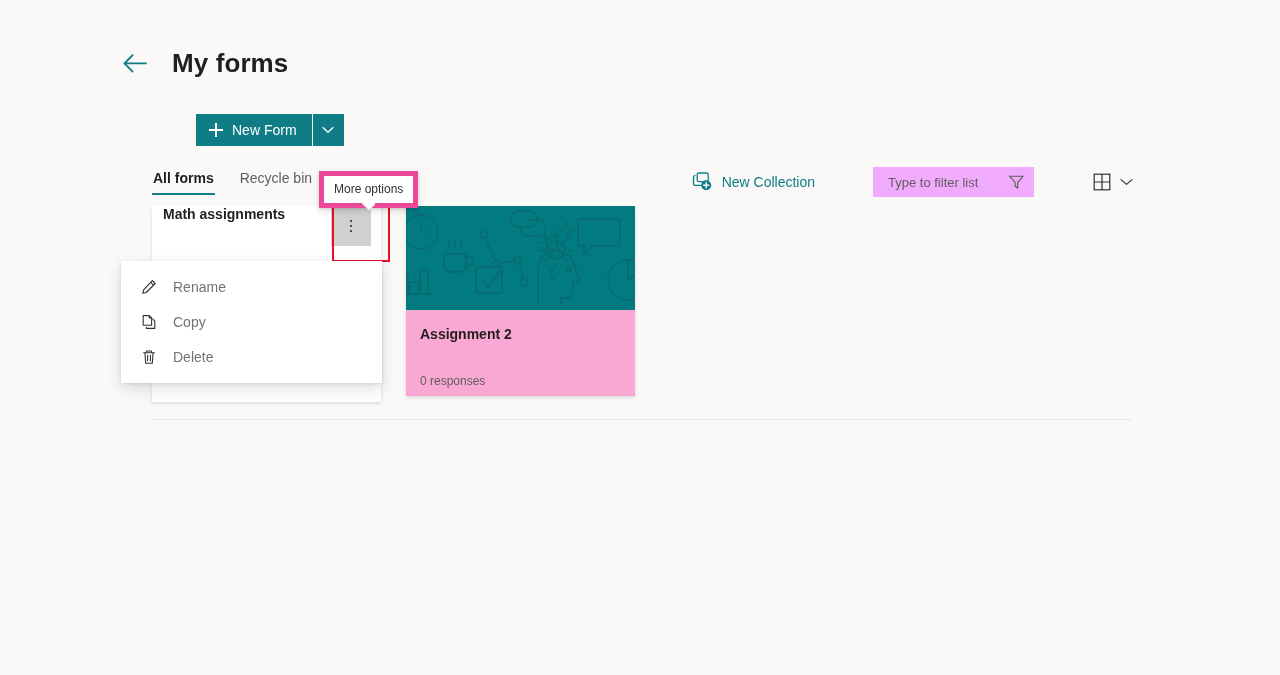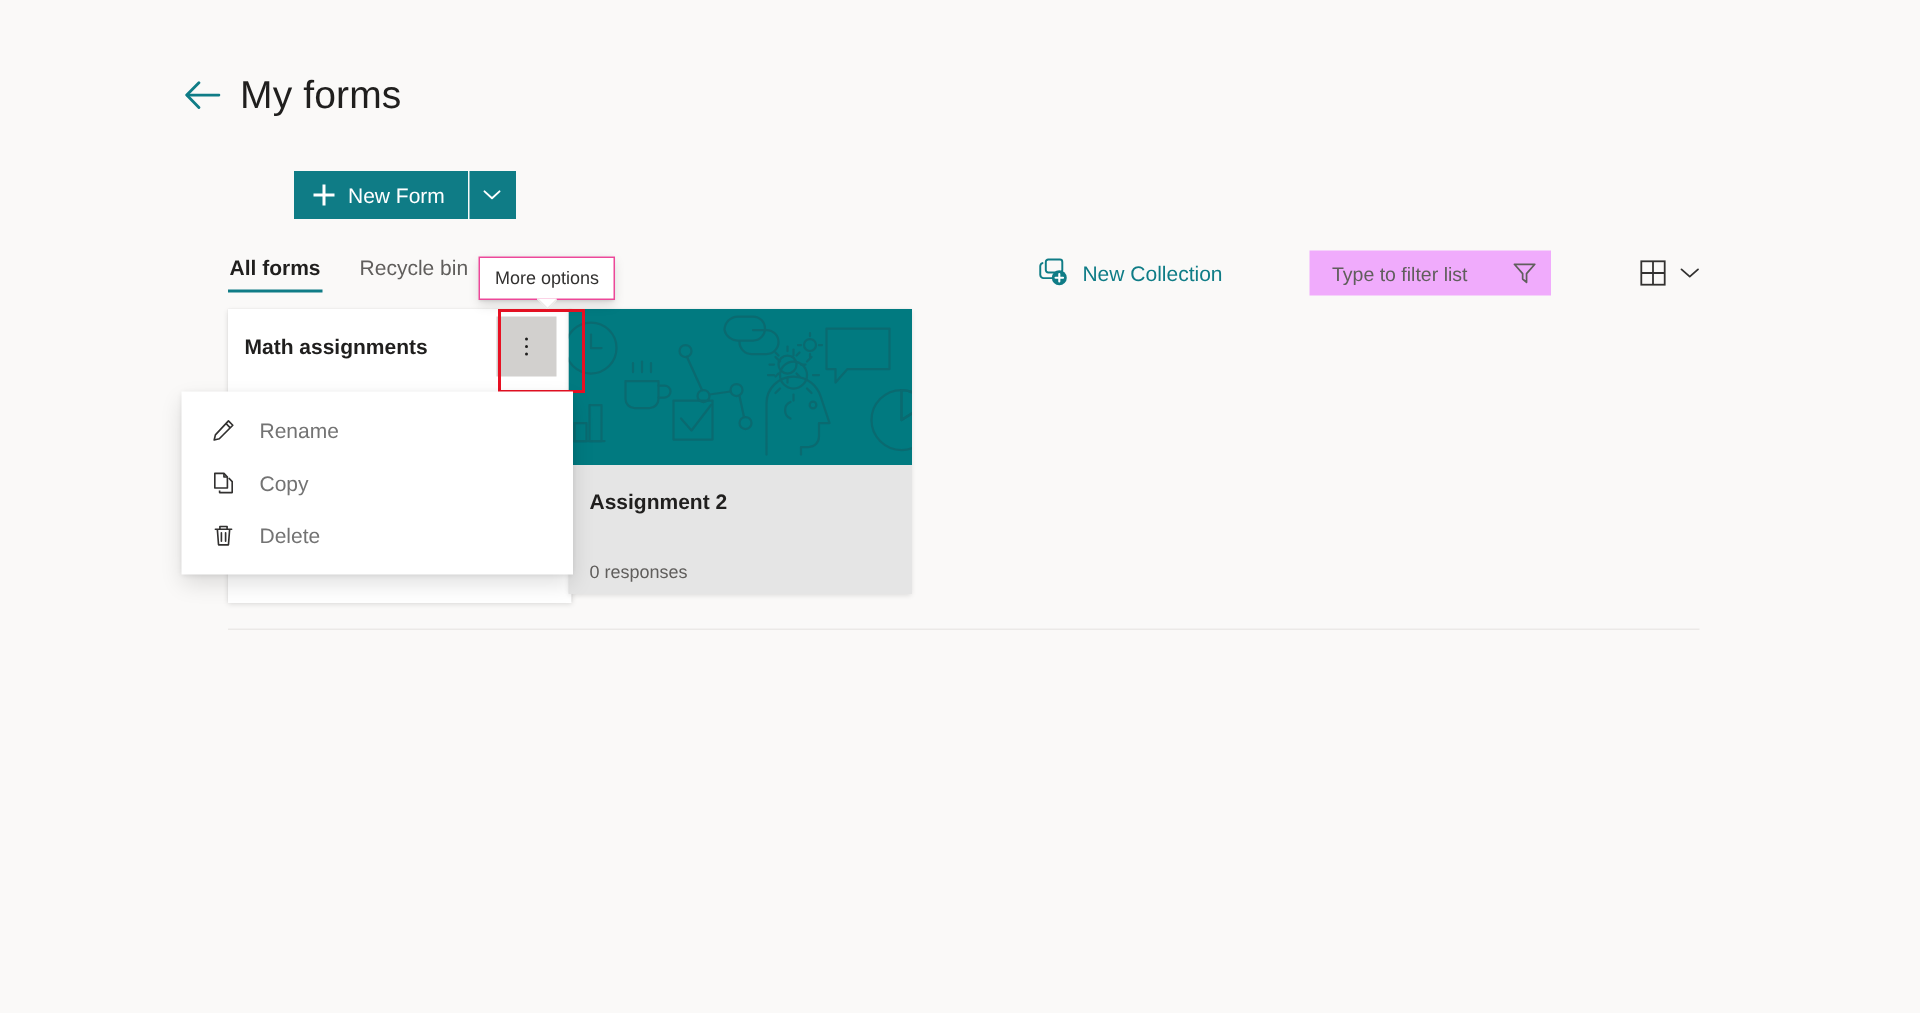--- a/index.html
+++ b/index.html
@@ -12,22 +12,22 @@
   }
   .page { position: relative; width: 1280px; height: 675px; }
 
   
   .header { position: absolute; left: 118px; top: 46px; display: flex; align-items: center; }
   .back-btn {
     width: 34px; height: 34px; display: flex; align-items: center; justify-content: center;
     cursor: pointer; background: none; border: none; padding: 0;
   }
   .page-title {
-    font-size: 26px; color: #201f1e; font-weight: 400;
-    margin-left: 8px; letter-spacing: .1px; white-space: nowrap;
+    font-size: 26px; color: #201f1e; font-weight: 700;
+    margin-left: 20px; letter-spacing: .1px; white-space: nowrap;
   }
 
   
   .newform-wrap { position: absolute; left: 152px; top: 114px; display: flex; height: 32px; margin-left: 44px; }
   .newform-main {
     background: #0f7c86; color: #ffffff; border: none; height: 32px;
     display: flex; align-items: center; gap: 9px; padding: 0 15px 0 13px;
     font-size: 14px; font-family: inherit; cursor: pointer;
   }
   .newform-split {
@@ -73,51 +73,51 @@
 
   
   .divider { position: absolute; left: 152px; top: 419px; width: 981px; height: 1px; background: #ebe9e7; }
 
   
   .collection-tile {
     position: absolute; left: 152px; top: 206px; width: 229px; height: 196px;
     background: #ffffff; box-shadow: 0 0.3px 0.9px rgba(0,0,0,.10), 0 1.6px 3.6px rgba(0,0,0,.13);
   }
   .collection-head {
-    height: 50px; display: flex; align-items: center; justify-content: space-between;
+    height: 50px; display: flex; justify-content: space-between;
     padding-left: 11px; padding-right: 10px;
   }
   .collection-name { font-size: 14px; color: #201f1e; font-weight: 700; white-space: nowrap; }
   .more-options-btn {
     width: 40px; height: 40px; background: #d2d0ce; border: none; cursor: pointer;
     display: flex; align-items: center; justify-content: center; flex-direction: column; gap: 2.5px;
   }
   .more-options-btn i { display: block; width: 2.6px; height: 2.6px; border-radius: 50%; background: #201f1e; }
   .more-hl {
     position: absolute; left: 332px; top: 206px; width: 58px; height: 56px;
     border: 2.5px solid #e81123; pointer-events: none; z-index: 30;
   }
   .placeholder-row { display: flex; gap: 11px; padding: 0 11px; margin-top: 48px; }
   .ph { height: 38px; flex: 1; background: #f0efee; }
 
   
   .form-card {
-    position: absolute; left: 379px; top: 206px; width: 229px; height: 190px;
-    background: #e5e5e5; box-shadow: 0 0.3px 0.9px rgba(0,0,0,.10), 0 1.6px 3.6px rgba(0,0,0,.13);
+    position: absolute; left: 406px; top: 206px; width: 229px; height: 190px;
+    background: #f9a8d4; box-shadow: 0 0.3px 0.9px rgba(0,0,0,.10), 0 1.6px 3.6px rgba(0,0,0,.13);
     cursor: pointer; overflow: hidden;
   }
   .card-banner { height: 104px; background: #017a80; position: relative; overflow: hidden; }
   .card-body { padding: 16px 14px 0 14px; position: relative; height: 86px; }
   .card-title { font-size: 14px; color: #201f1e; font-weight: 700; }
   .card-responses { position: absolute; left: 14px; bottom: 8px; font-size: 12px; color: #605e5c; }
 
   
   .tooltip {
     position: absolute; left: 319px; top: 171px; background: #ffffff;
-    border: 1px solid #ec4899; padding: 6px 10px 7px 10px; z-index: 40;
+    border: 5px solid #ec4899; padding: 6px 10px 7px 10px; z-index: 40;
     box-shadow: 0 0.6px 1.8px rgba(0,0,0,.10), 0 3.2px 7.2px rgba(0,0,0,.13);
     font-size: 12px; color: #323130; white-space: nowrap;
   }
   .tooltip-arrow {
     position: absolute; left: 50%; margin-left: -7px; bottom: -7px;
     width: 13px; height: 7px; overflow: hidden;
   }
   .tooltip-arrow:before {
     content: ""; position: absolute; left: 1px; top: -7px; width: 10px; height: 10px;
     background: #ffffff; border: 1px solid #ebe9e7; transform: rotate(45deg);

